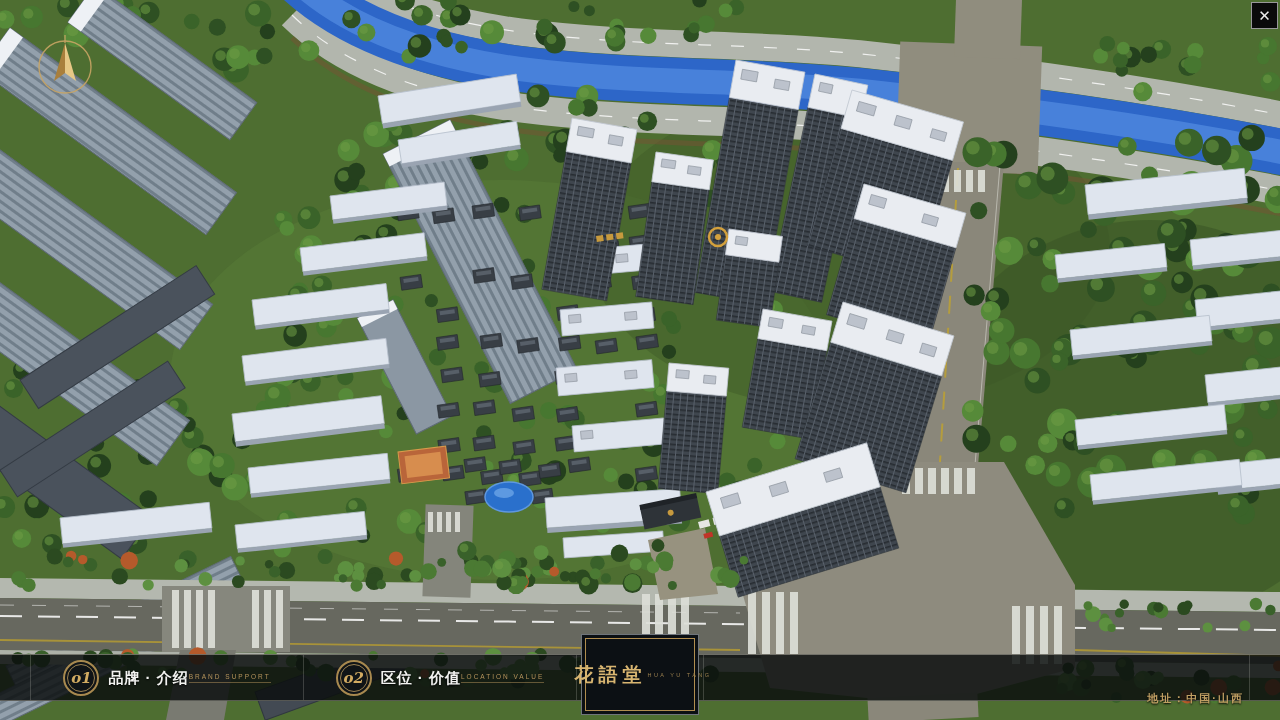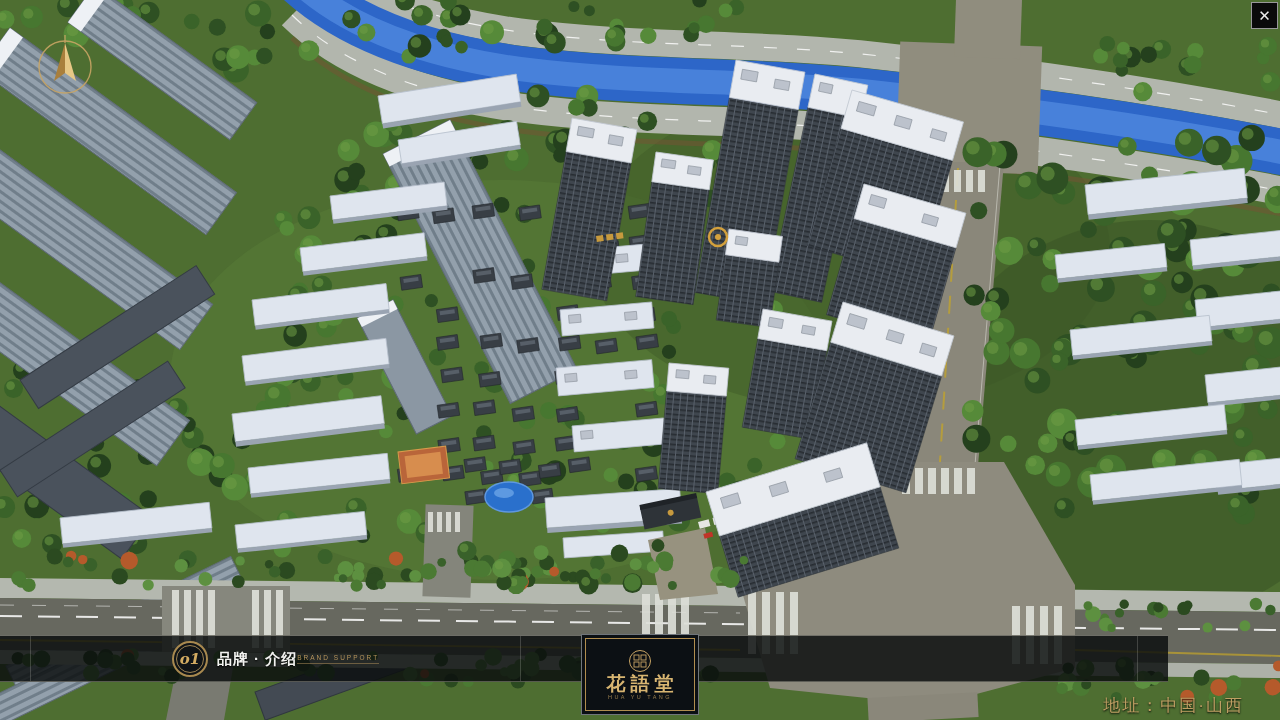--- a/index.html
+++ b/index.html
@@ -5,46 +5,46 @@
   html,body{margin:0;padding:0;width:1280px;height:720px;overflow:hidden;background:#47632c;
     font-family:"Liberation Sans",sans-serif;position:relative}
   .scene{position:absolute;inset:0;display:block}
   
   .close-btn{position:absolute;top:2px;right:2px;width:25px;height:25px;background:#0a0a0a;
     border:1px solid #989898;color:#ececec;display:flex;align-items:center;justify-content:center;
     font-size:15px;line-height:1;cursor:pointer;z-index:9}
   
   .compass{position:absolute;left:33px;top:33px;width:64px;height:64px;z-index:8}
   
-  .bottom-bar{position:absolute;left:0;top:635px;width:1168px;height:47px;
+  .bottom-bar{position:absolute;left:0;top:654px;width:1280px;height:47px;
     background:rgba(10,13,13,.83);border-top:1px solid rgba(195,192,178,.5);
     border-bottom:1px solid rgba(195,192,178,.38);display:flex;align-items:stretch;z-index:4;box-sizing:border-box}
   .spacer-l{width:30px}.spacer-r{width:30px}.logo-slot{width:126px}
   .nav-group{flex:1;display:flex;border-left:1px solid rgba(215,215,205,.22);border-right:1px solid rgba(215,215,205,.22)}
   .nav-item{flex:1;display:flex;align-items:center;justify-content:center;gap:9px;cursor:pointer}
   .nav-item + .nav-item{border-left:1px solid rgba(215,215,205,.22)}
   .badge{width:32px;height:32px;border-radius:50%;border:2px solid #a8894f;background:#101417;
     display:flex;align-items:center;justify-content:center;position:relative;flex:0 0 auto}
   .badge::after{content:"";position:absolute;inset:2px;border:1px solid rgba(200,166,100,.75);border-radius:50%}
   .badge i{font-family:"DejaVu Serif",serif;font-style:italic;font-weight:bold;font-size:15px;color:#d2ab62}
   .ntxt{display:flex;align-items:flex-start}
   .zh{color:#f2f2f0;font-size:15px;font-weight:700;letter-spacing:1px;line-height:1.05;
     text-shadow:0 1px 2px rgba(0,0,0,.9);white-space:nowrap}
   .en{color:#b6945c;font-size:6.5px;letter-spacing:2px;margin-top:3px;padding-bottom:2px;
     border-bottom:1px solid rgba(182,148,92,.5);white-space:nowrap}
   
   .logo-box{position:absolute;left:50%;bottom:5px;transform:translateX(-50%);width:118px;height:81px;
     background:#0b0f13;border:1px solid #70757b;padding:3px;box-sizing:border-box;z-index:6;cursor:pointer}
   .logo-inner{width:100%;height:100%;border:1px solid #b08d4f;box-sizing:border-box;display:flex;
-    flex-direction:column;align-items:center;justify-content:center;gap:1px;background:#0c1014}
+    flex-direction:row;align-items:center;justify-content:center;gap:1px;background:#0c1014}
   .logo-title{font-family:"DejaVu Serif",serif;font-size:19px;font-weight:700;color:#d8b571;
     letter-spacing:5px;padding-left:5px;line-height:1;white-space:nowrap}
   .logo-sub{font-size:5.5px;color:#9a7f4e;letter-spacing:2.5px;white-space:nowrap}
   
-  .addr{position:absolute;right:36px;bottom:3px;color:#bf9f63;font-size:17px;font-weight:400;
+  .addr{position:absolute;right:36px;bottom:14px;color:#bf9f63;font-size:11px;font-weight:700;
     letter-spacing:2px;text-shadow:0 1px 2px #000;z-index:5}
   
   .roofW{fill:#e9ecf1;stroke:#c2c8d2;stroke-width:.8}
   .fac{fill:url(#fac);stroke:#2e343a;stroke-width:.5}
   .unit{fill:#bcc2cc;stroke:#878e98;stroke-width:.6}
   .whs{fill:#dfe5ee;stroke:#b6bfcc;stroke-width:.8}
   .cap{fill:#eef1f5}
   .cw{fill:#dddfd8;opacity:.92}
 </style>
 </head>
@@ -1422,20 +1422,29 @@
   <div class="nav-group" id="nav-left">
       <div class="nav-item">
         <span class="badge">
           <i>o1</i>
         </span>
         <span class="ntxt">
           <span class="zh">品牌 · 介绍</span>
           <span class="en">BRAND SUPPORT</span>
         </span>
       </div>
+      <div class="nav-item">
+        <span class="badge">
+          <i>o2</i>
+        </span>
+        <span class="ntxt">
+          <span class="zh">区位 · 价值</span>
+          <span class="en">LOCATION VALUE</span>
+        </span>
+      </div>
     </div>
   <div class="logo-slot"></div>
   <div class="nav-group" id="nav-right">
     </div>
   <div class="spacer-r"></div>
 </div>
 
 <div class="logo-box">
   <div class="logo-inner">
     <svg width="24" height="24" viewBox="0 0 24 24">

